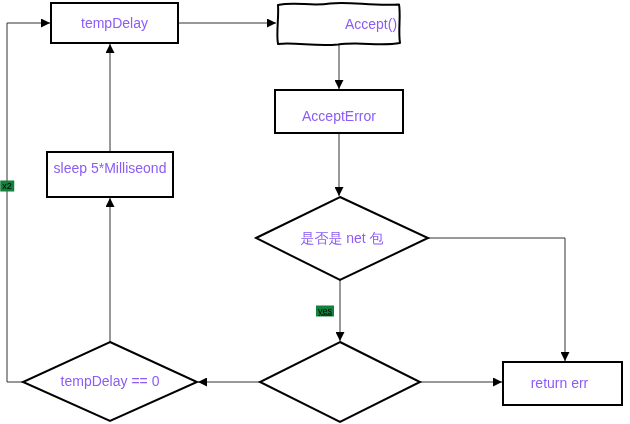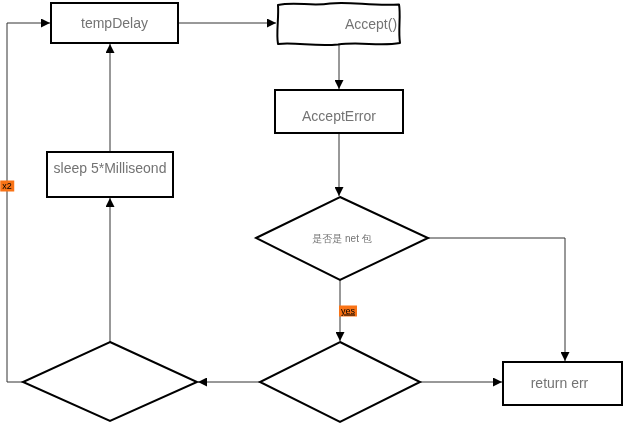--- a/index.html
+++ b/index.html
@@ -20,34 +20,34 @@
     left: 0;
     top: 0;
   }
   .node-label {
     position: absolute;
     display: flex;
     align-items: center;
     justify-content: center;
     text-align: right;
     font-size: 14px;
-    color: #737373;
+    color: #8b5cf6;
     line-height: 1.2;
     white-space: nowrap;
     pointer-events: none;
   }
   .diamond-label {
     flex-direction: column;
-    font-size: 10px;
+    font-size: 14px;
     line-height: 17px;
   }
   .edge-label {
     position: absolute;
     transform: translate(-50%, -50%);
-    background: #f97316;
+    background: #15803d;
     font-size: 9px;
     color: #000000;
     padding: 0 2px;
     line-height: 11px;
     pointer-events: none;
   }
 </style>
 </head>
 <body>
 
@@ -94,20 +94,21 @@
 
   <div class="node-label" style="left:275px; top:90px; width:128px; height:52px;">AcceptError</div>
 
   <div class="node-label" style="left:47px; top:152px; width:126px; height:33px;">sleep 5*Milliseond</div>
 
   <div class="node-label diamond-label" style="left:256px; top:197px; width:172px; height:83px;">
     <span>是否是 net 包</span>
   </div>
 
 
+  <div class="node-label" style="left:23px; top:342px; width:174px; height:79px;">tempDelay == 0</div>
 
   <div class="node-label" style="left:503px; top:362px; width:113px; height:43px;">return err</div>
 
-  <div class="edge-label" style="left:348px; top:311px;text-decoration:underline;">yes</div>
+  <div class="edge-label" style="left:325px; top:311px;text-decoration:underline;">yes</div>
 
   <div class="edge-label" style="left:7px; top:186px;">x2</div>
 
 </div>
 
 </body></html>

